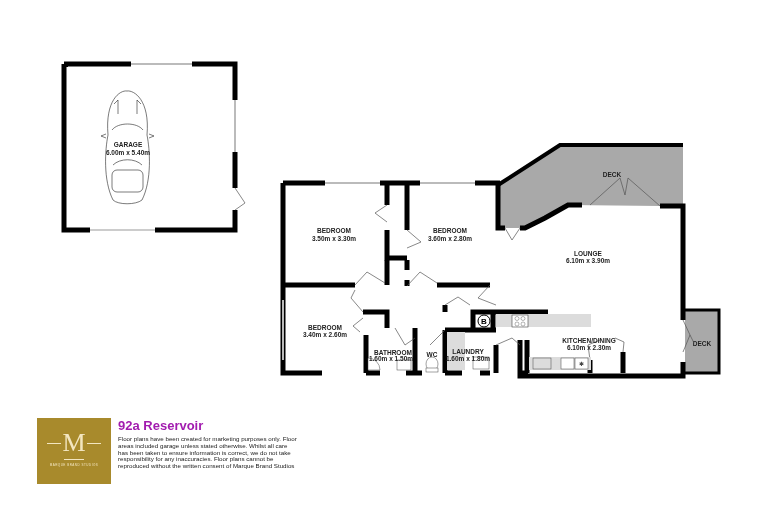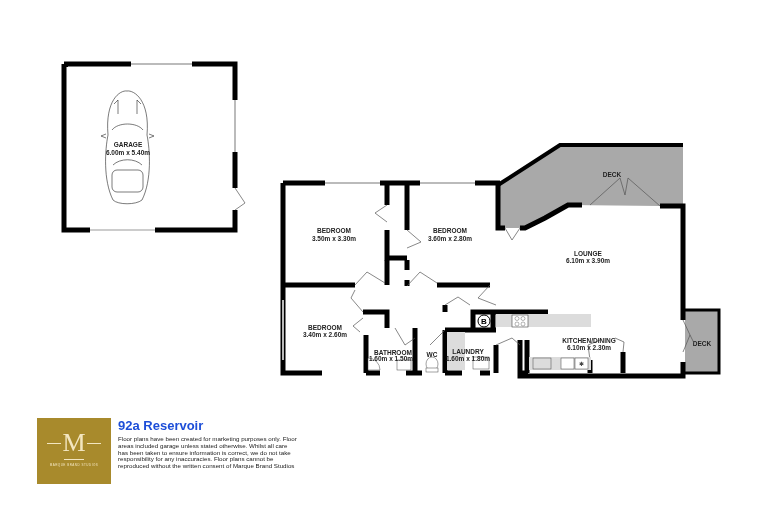--- a/index.html
+++ b/index.html
@@ -5,21 +5,21 @@
     html, body { margin:0; padding:0; background:#ffffff; }
     body { width:768px; height:512px; position:relative; overflow:hidden; font-family:"Liberation Sans", sans-serif; }
     svg#plan { position:absolute; left:0; top:0; }
     .lbl { font-family:"Liberation Sans", sans-serif; font-weight:bold; font-size:6.5px; fill:#222; text-anchor:middle; }
     .footer { position:absolute; left:37px; top:418px; width:440px; height:68px; }
     .logo { position:absolute; left:0; top:0; width:74px; height:66px; background:#a88a2c; }
     .logo .m { position:absolute; left:0; right:0; top:12px; text-align:center; font-family:"Liberation Serif", serif; font-size:26px; color:#f3e6c0; line-height:26px; }
     .logo .dash { position:absolute; top:25px; width:14px; height:1px; background:#f3e6c0; }
     .logo .ul { position:absolute; left:27px; width:20px; top:41px; height:1px; background:#f3e6c0; }
     .logo .tag { position:absolute; left:0; right:0; top:45px; text-align:center; font-size:3px; letter-spacing:0.5px; color:#f3e6c0; }
-    .title { position:absolute; left:81px; top:0px; font-size:13px; font-weight:bold; color:#1d4ed8; }
+    .title { position:absolute; left:81px; top:0px; font-size:13px; font-weight:bold; color:#a21caf; }
     .disc { position:absolute; left:81px; top:18px; width:180px; font-size:6.2px; line-height:6.8px; color:#222; }
   </style>
 </head>
 <body>
 
 <svg id="plan" width="768" height="512" viewBox="0 0 768 512">
 
   <g>
     <rect x="66" y="65" width="2" height="2" fill="#000"></rect>
 

